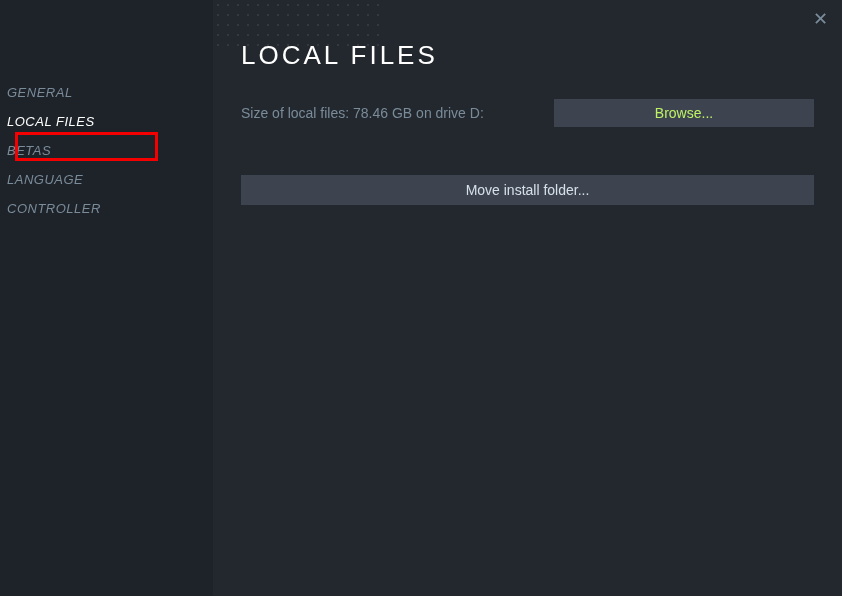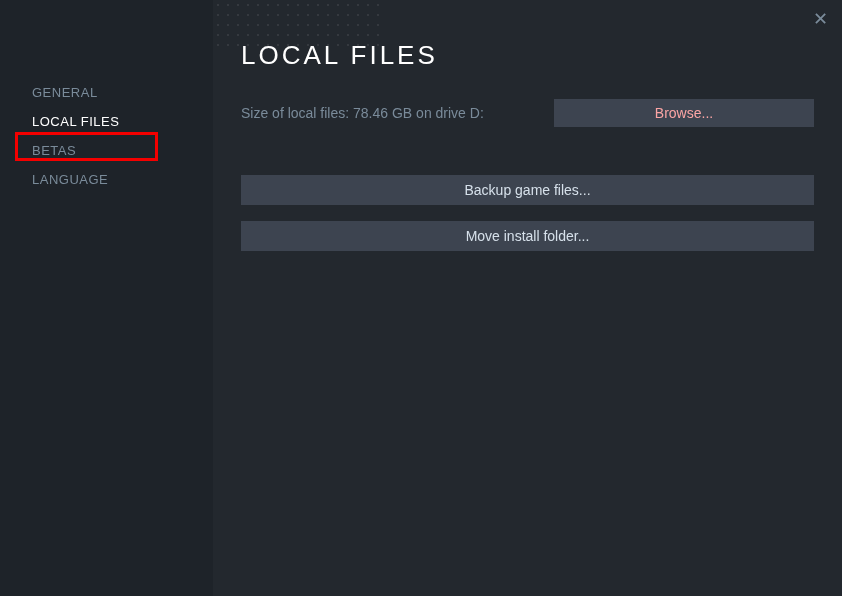--- a/index.html
+++ b/index.html
@@ -17,26 +17,27 @@
       position: relative;
       overflow: hidden;
     }
     .sidebar {
       width: 213px;
       background: #1e2329;
       padding-top: 78px;
       flex-shrink: 0;
     }
     .sidebar-item {
-      padding: 7px 32px;
+      padding: 7px 7px;
       font-size: 13px;
       letter-spacing: 0.5px;
       color: #7a8b9a;
       cursor: pointer;
       text-transform: uppercase;
+      font-style: italic;
     }
     .sidebar-item.active {
       color: #ffffff;
     }
     .nav-highlight {
       border: 3px solid #f40000;
       position: absolute;
       left: 15px;
       top: 132px;
       width: 143px;
@@ -62,21 +63,21 @@
       justify-content: space-between;
       margin-bottom: 48px;
       gap: 34px;
     }
     .info-text {
       font-size: 14px;
       color: #7a8b9a;
     }
     .browse-button {
       background: #3d4450;
-      color: #fca5a5;
+      color: #bef264;
       border: none;
       font-size: 14px;
       width: 260px;
       height: 28px;
       cursor: pointer;
       display: flex;
       align-items: center;
       justify-content: center;
     }
     .action-button {
@@ -133,34 +134,34 @@
     }
   </style>
 </head>
 <body>
 
 <div class="sidebar">
   <div class="sidebar-item">GENERAL</div>
   <div class="sidebar-item active">LOCAL FILES</div>
   <div class="sidebar-item">BETAS</div>
   <div class="sidebar-item">LANGUAGE</div>
+  <div class="sidebar-item">CONTROLLER</div>
 </div>
 
 <div class="nav-highlight"></div>
 
 <div class="main">
   <div class="dot-pattern"></div>
   <button class="close-button">
     <span>✕</span>
   </button>
 
   <h1 class="page-title">LOCAL FILES</h1>
 
   <div class="info-row">
     <div class="info-text">Size of local files: 78.46 GB on drive D:</div>
     <button class="browse-button">Browse...</button>
   </div>
 
-  <button class="action-button">Backup game files...</button>
 
 
   <button class="action-button">Move install folder...</button>
 </div>
 
 </body></html>

